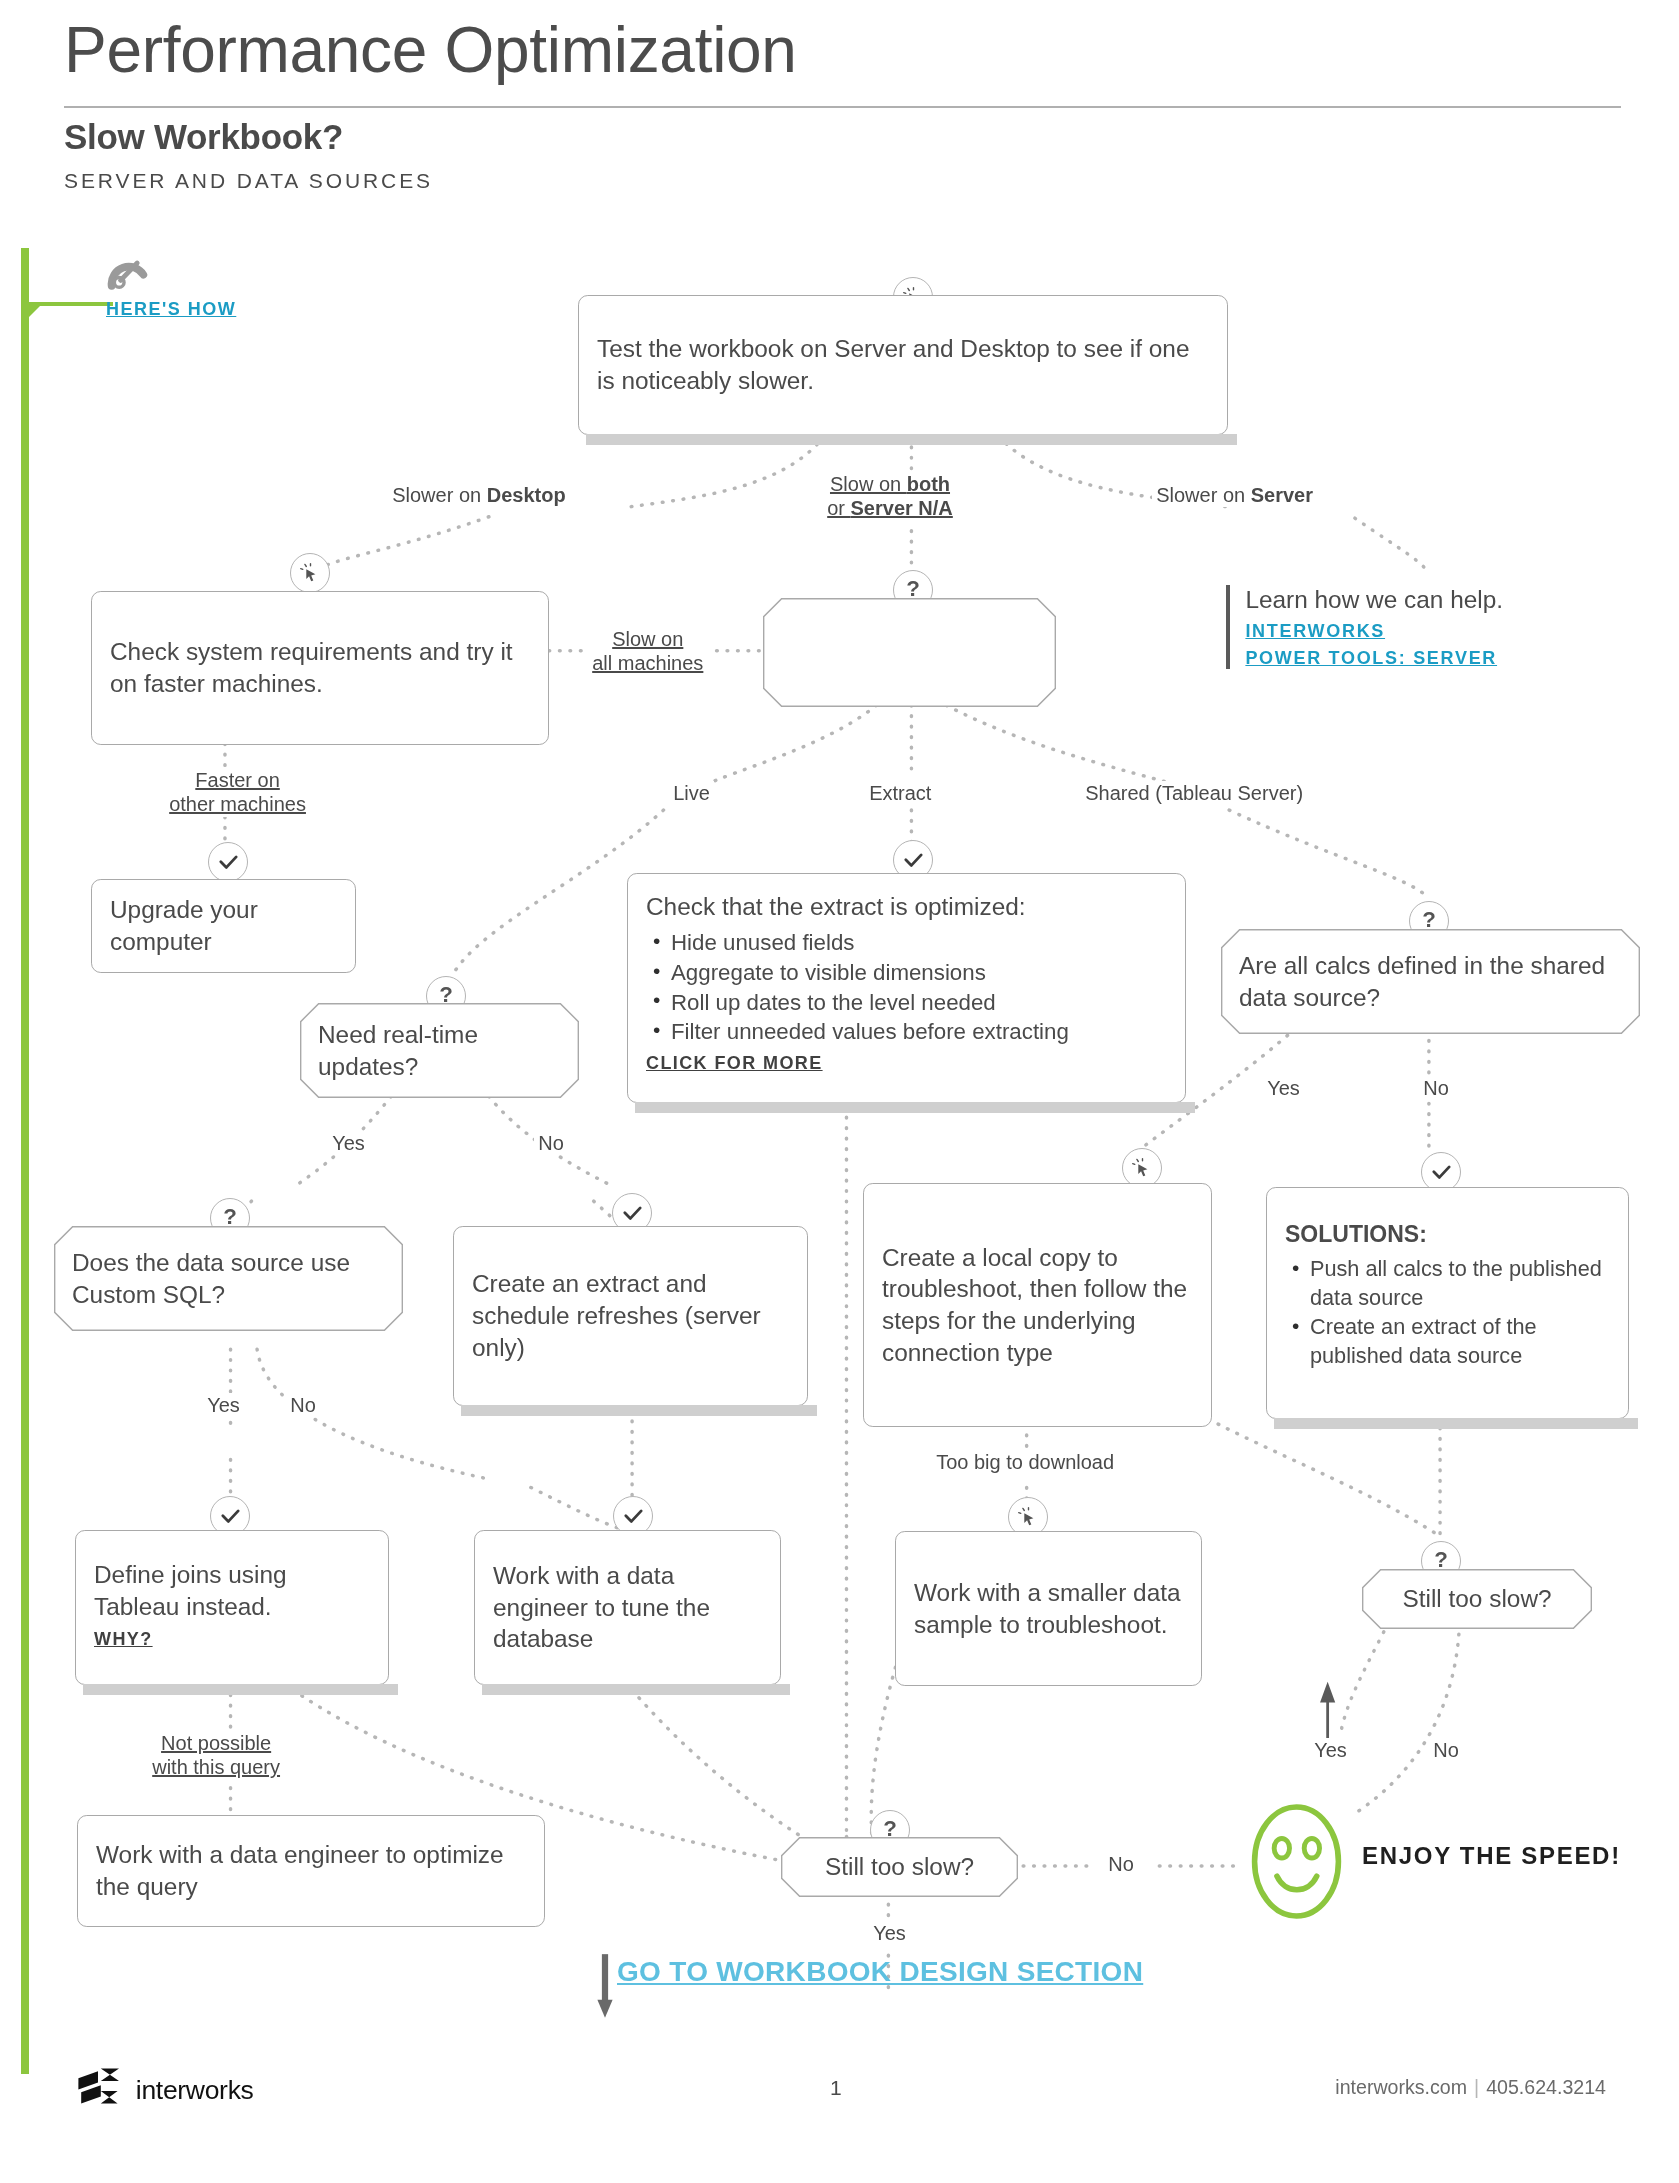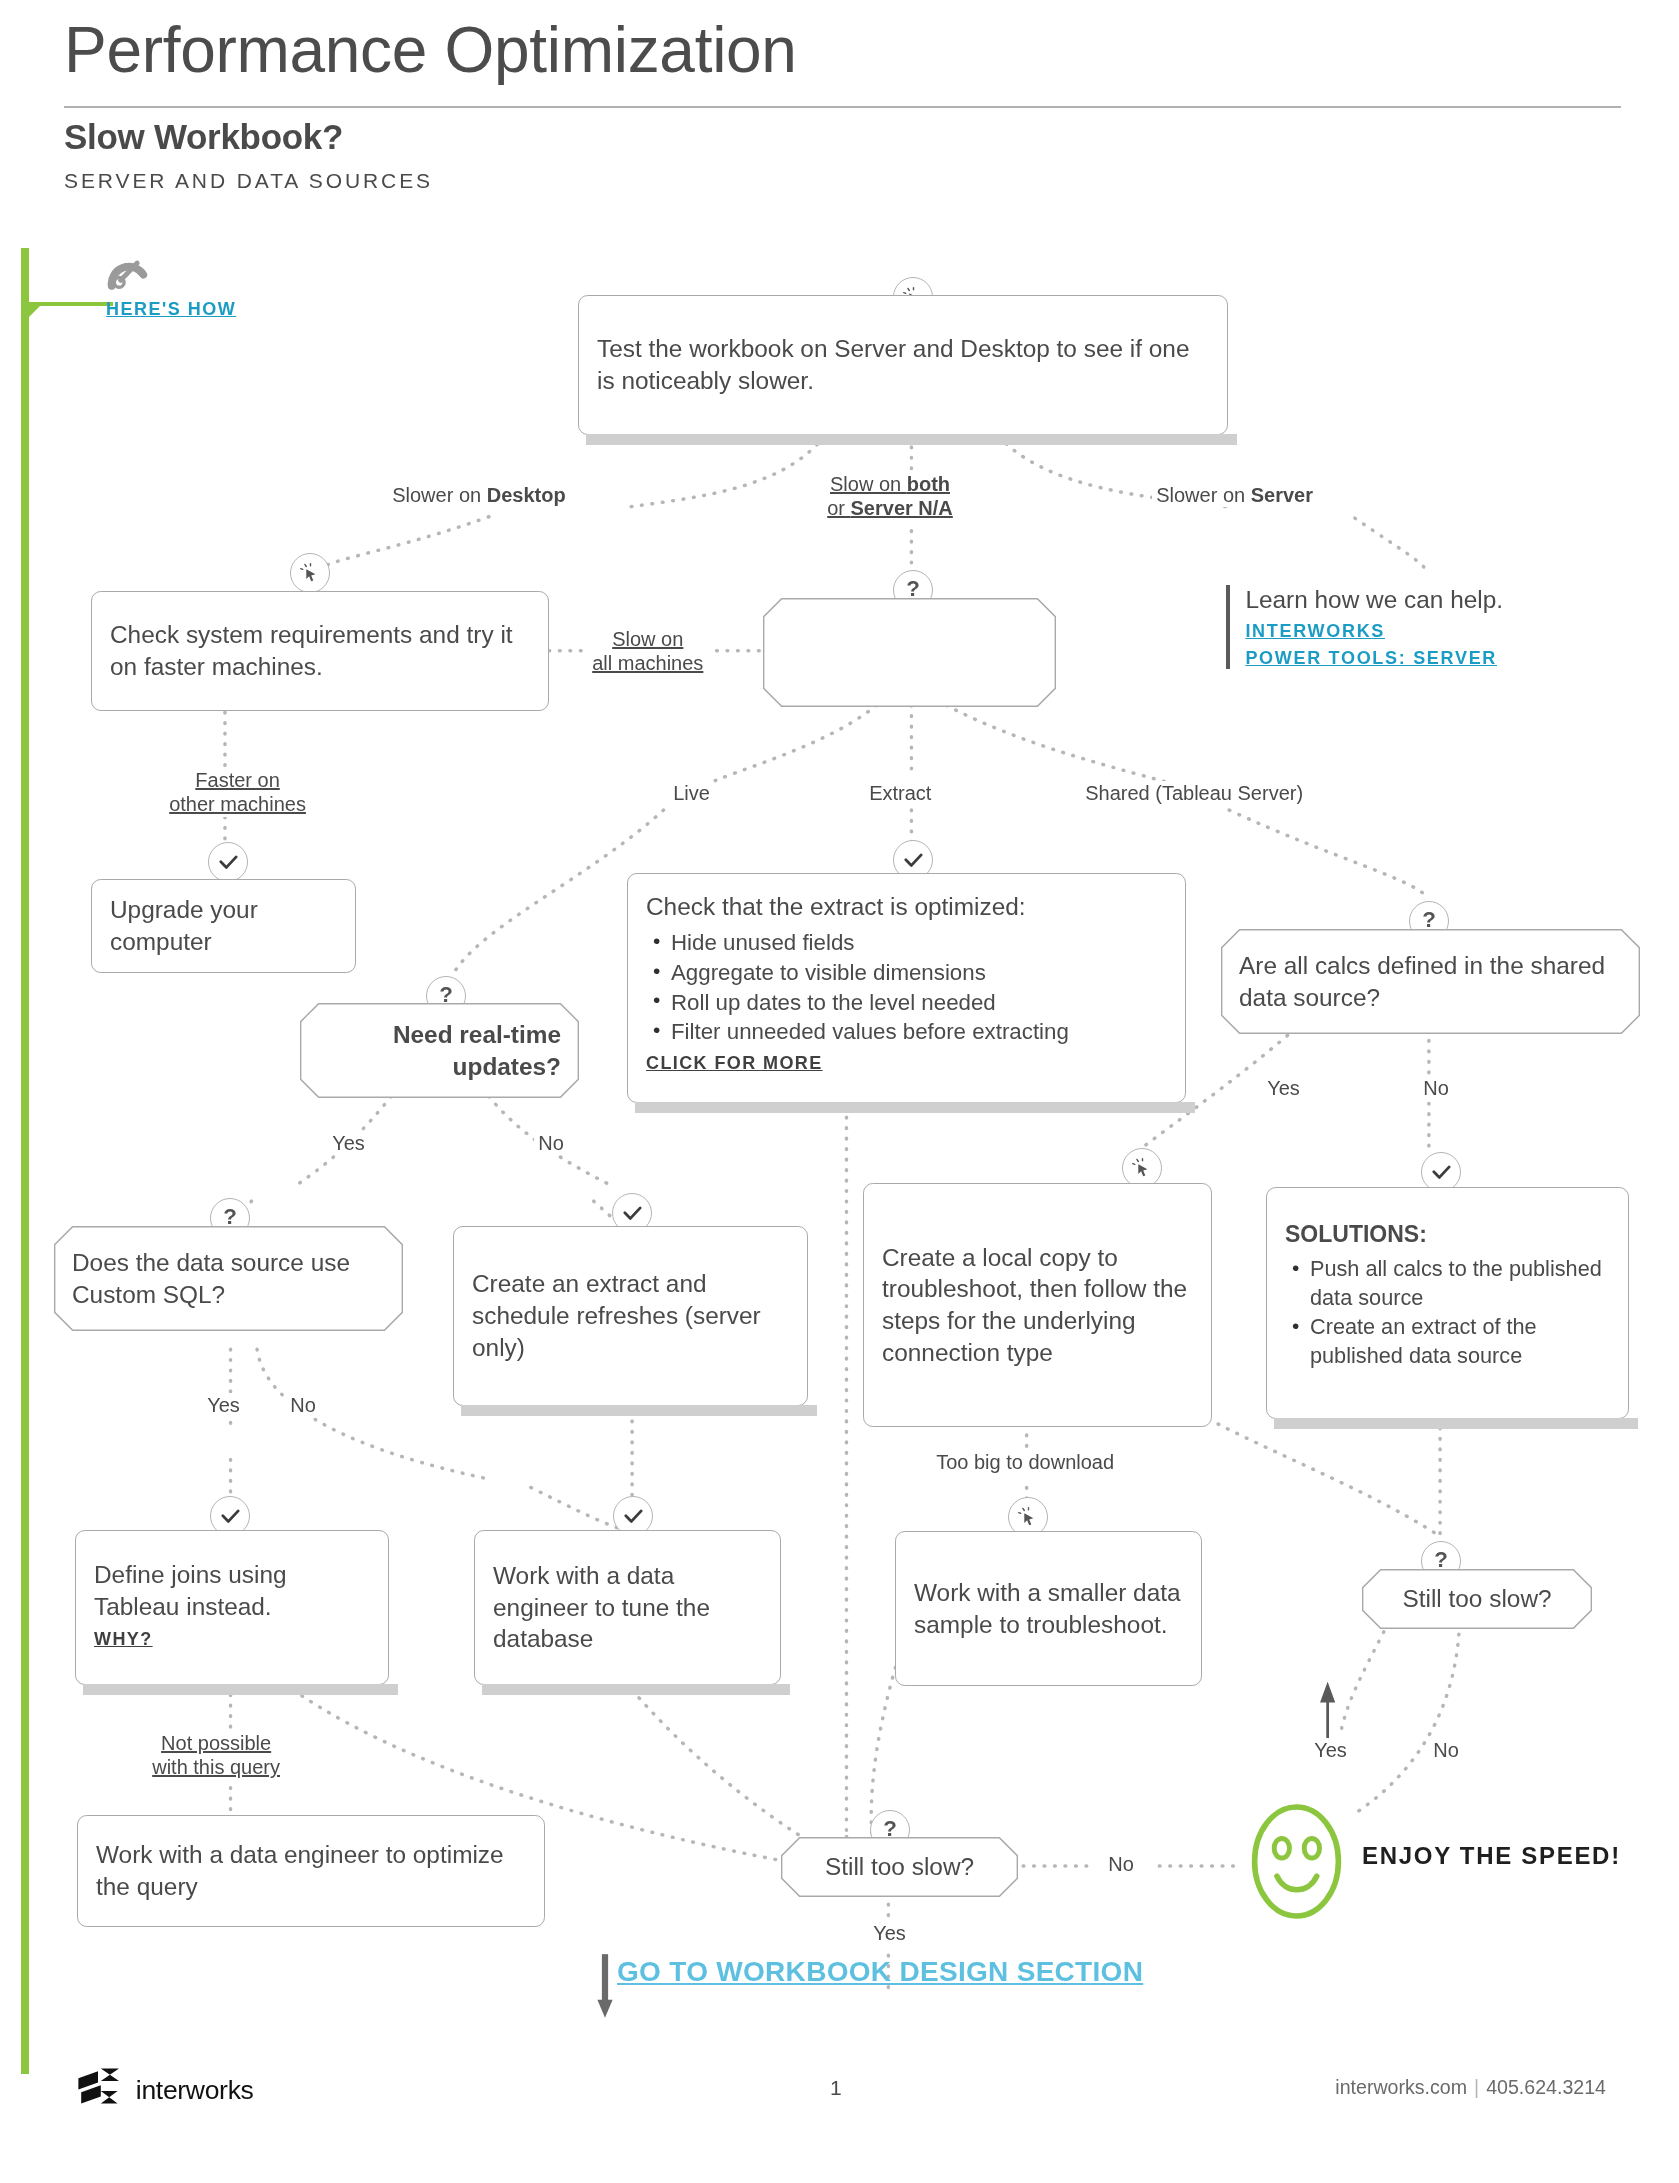--- a/index.html
+++ b/index.html
@@ -298,21 +298,21 @@
   <div class="badge" style="left:290px;top:553px;">
     <svg width="21" height="21" viewBox="0 0 30 30">
         <g stroke="#545454" stroke-width="2" stroke-linecap="round">
           <line x1="9" y1="5" x2="7" y2="2"></line>
           <line x1="4" y1="9" x2="1" y2="8"></line>
           <line x1="15" y1="4" x2="15" y2="1"></line>
         </g>
         <path d="M9 9 L22 16 L16 18 L19 25 L16 26 L13 19 L9 23 Z" fill="#545454"></path>
       </svg>
   </div>
-  <div class="node rect" style="left:91px;top:591px;width:458px;height:120px;">
+  <div class="node rect" style="left:91px;top:591px;width:458px;height:154px;">
     <div class="inner">Check system requirements and try it on faster machines.</div>
   </div>
 
   <div class="elabel c" style="left:588px;top:627px;">
     <div>Slow on</div>
     <div>all machines</div>
   </div>
 
   <div class="badge" style="left:893px;top:570px;">
     <span class="q">?</span>
@@ -344,21 +344,21 @@
   <div class="node rect" style="left:91px;top:879px;width:265px;height:94px;">
     <div class="inner">Upgrade your computer</div>
   </div>
 
   <div class="badge" style="left:426px;top:976px;">
     <span class="q">?</span>
   </div>
   <div class="node decision" style="left:300px;top:1003px;width:279px;height:95px;">
     <div class="oct"></div>
       <div class="oct-in"></div>
-    <div class="inner" style="text-align:right;font-weight:bold;">Need real-time updates?</div>
+    <div class="inner" style="text-align:left;">Need real-time updates?</div>
   </div>
 
   <div class="badge" style="left:893px;top:840px;">
     <svg width="21" height="17" viewBox="0 0 30 24">
         <path d="M4 11 L12 19 L26 4" fill="none" stroke="#3b3b3b" stroke-width="4" stroke-linecap="round" stroke-linejoin="round"></path>
       </svg>
   </div>
   <div class="node rect shadowed" style="left:627px;top:873px;width:559px;height:230px;align-items:flex-start;">
     <div class="inner" style="padding-top:17px;">
       <div>Check that the extract is optimized:</div>

